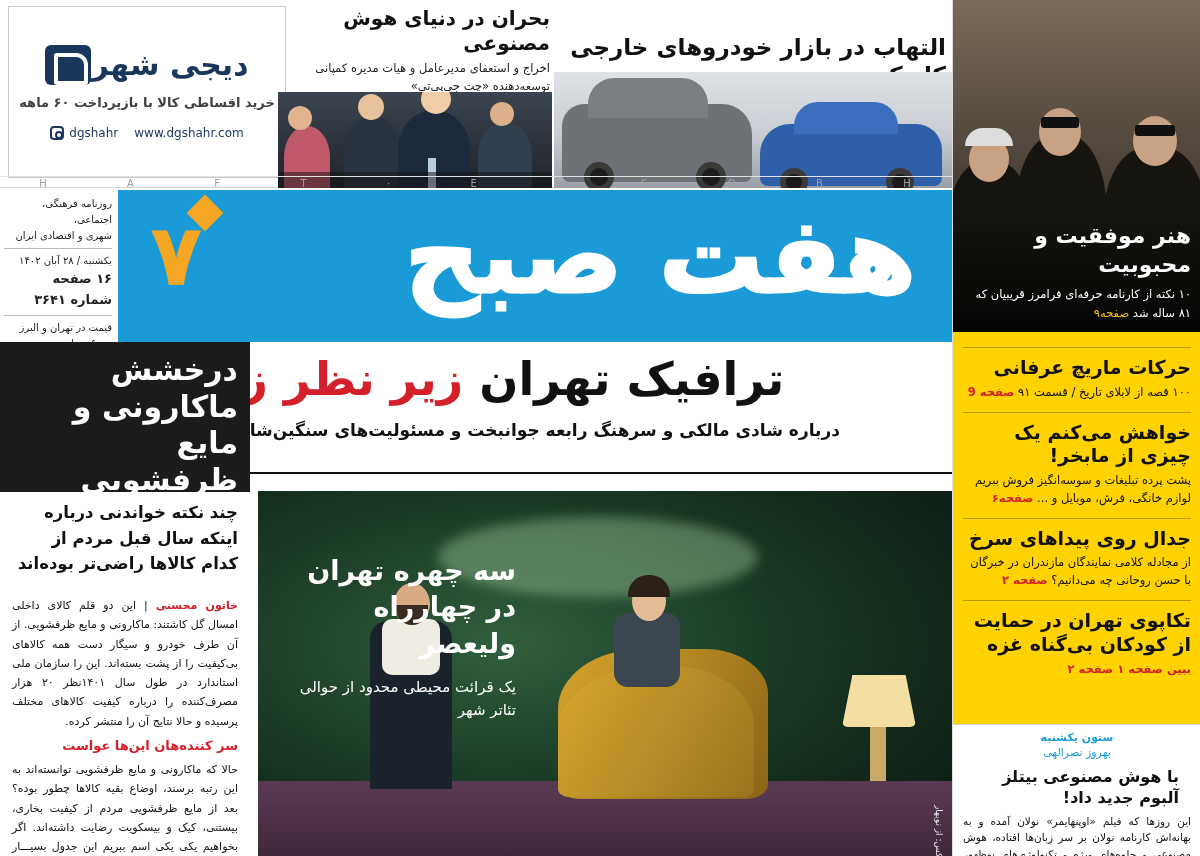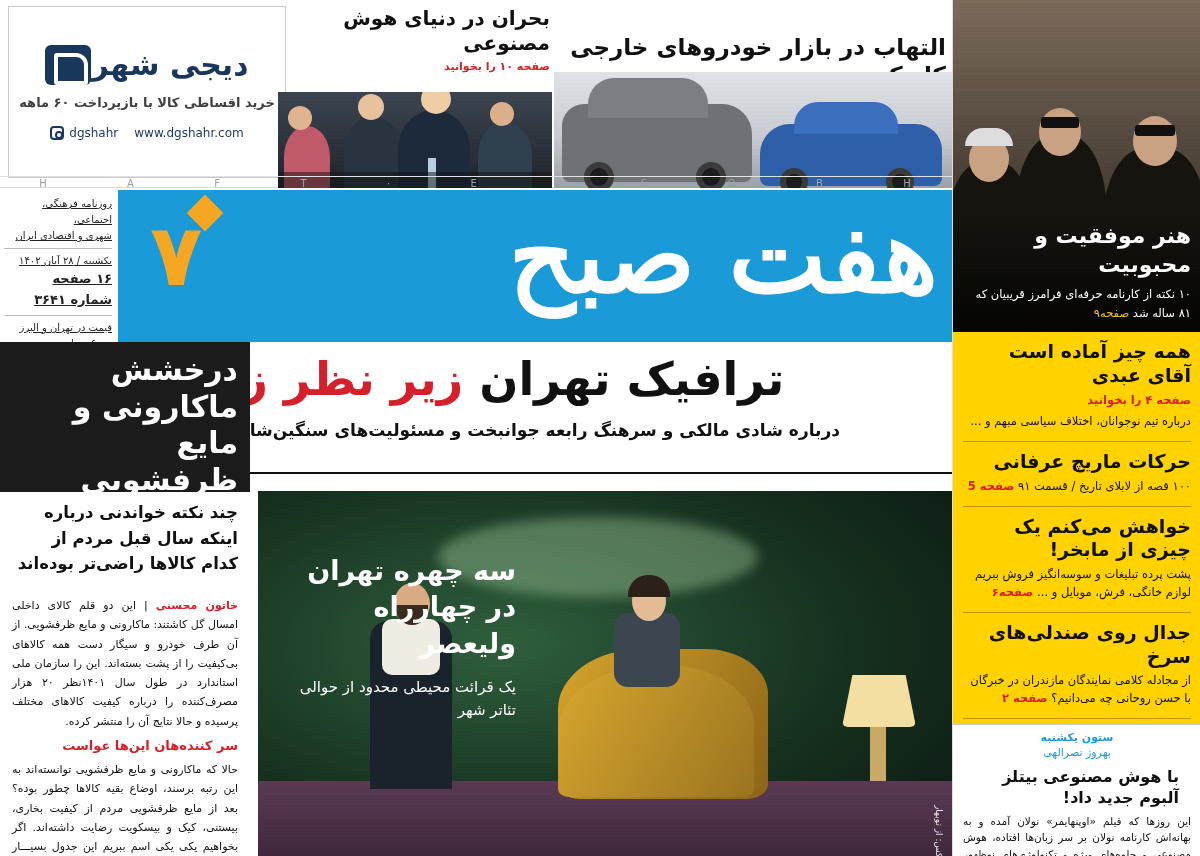--- a/index.html
+++ b/index.html
@@ -109,31 +109,31 @@
   
   #masthead {
     position: absolute; top: 190px; left: 0; width: 952px; height: 152px;
     background: #1a9ad6;
     overflow: hidden;
   }
   #masthead-left {
     position: absolute; top: 0; left: 0; width: 118px; height: 152px;
     background: #ffffff; direction: rtl; text-align: right;
     padding: 6px 6px 0 4px;
-    font-size: 10px; line-height: 1.6; color: #222; text-decoration: underline;
+    font-size: 10px; line-height: 1.6; color: #222;
   }
   #masthead-left .line { display: block; }
   #masthead-left .big { font-size: 13px; font-weight: bold; }
   #masthead-left .hr { height:1px; background:#bbb; margin:4px 0; }
   #logo-wrap {
     position: absolute; top: 8px; left: 128px; width: 810px; height: 136px;
   }
   #logo-title {
-    position: absolute; right: 0; top: 6px;
-    font-size: 104px; font-weight: normal; color: #ffffff;
+    position: absolute; right: 22px; top: 6px;
+    font-size: 104px; font-weight: bold; color: #ffffff;
     direction: rtl; letter-spacing: -4px; line-height: 1;
     text-shadow: 0 0 0 #fff;
     white-space: nowrap;
     -webkit-text-stroke: 3px #ffffff;
     color: transparent;
   }
   #logo-seven {
     position: absolute; left: 22px; top: 14px;
     font-size: 86px; font-weight: bold; color: #f5a623; line-height: 1;
   }
@@ -291,20 +291,21 @@
         <span class="ig">
           <span class="ig-glyph"></span>
           <span>dgshahr</span>
         </span>
         <span>www.dgshahr.com</span>
       </div>
     </div>
 
     <div id="top-news-1">
       <h3>بحران در دنیای هوش مصنوعی</h3>
+      <p>اخراج و استعفای مدیرعامل و هیات مدیره کمپانی توسعه‌دهنده «چت جی‌پی‌تی»</p>
       <span class="src">صفحه ۱۰ را بخوانید</span>
     </div>
     <div id="top-img-people">
       <div class="pp-bg"></div>
       <div class="pp-person" style="left:6px;width:46px;height:62px;background:#c05a6a;"></div>
       <div class="pp-person" style="left:10px;width:24px;height:24px;background:#e0b48f;bottom:58px;border-radius:50%;"></div>
       <div class="pp-person" style="left:66px;width:58px;height:72px;background:#2a3340;"></div>
       <div class="pp-person" style="left:80px;width:26px;height:26px;background:#e7c29c;bottom:68px;border-radius:50%;"></div>
       <div class="pp-person" style="left:120px;width:72px;height:78px;background:#1d2a3c;"></div>
       <div class="pp-person" style="left:143px;width:30px;height:30px;background:#f0cda5;bottom:74px;border-radius:50%;"></div>
@@ -433,49 +434,42 @@
         <h3>هنر موفقیت و محبوبیت</h3>
         <p>
           <span>۱۰ نکته از کارنامه حرفه‌ای فرامرز قریبیان که ۸۱ ساله شد</span>
           <span class="pg">صفحه۹</span>
         </p>
       </div>
     </div>
 
     <div id="rr-yellow">
 
-      <div class="rr-item">
-        <h4>همه چیز آماده است آقای عبدی</h4>
-        <p>
-          <span class="pg">صفحه ۴ را بخوانید</span>
-        </p>
-        <p>درباره تیم نوجوانان، اختلاف سیاسی مبهم و ...</p>
-      </div>
       <div class="rr-div"></div>
 
       <div class="rr-item">
         <h4>حرکات ماریچ عرفانی</h4>
         <p>
           <span>۱۰۰ قصه از لابلای تاریخ / قسمت ۹۱</span>
-          <span class="pg">صفحه 5</span>
+          <span class="pg">صفحه 9</span>
         </p>
       </div>
       <div class="rr-div"></div>
 
       <div class="rr-item">
         <h4>خواهش می‌کنم یک چیزی از مابخر!</h4>
         <p>
           <span>پشت پرده تبلیغات و سوسه‌انگیز فروش ببریم لوازم خانگی، فرش، موبایل و ...</span>
           <span class="pg">صفحه۶</span>
         </p>
       </div>
       <div class="rr-div"></div>
 
       <div class="rr-item">
-        <h4>جدال روی صندلی‌های سرخ</h4>
+        <h4>جدال روی پیدا‌های سرخ</h4>
         <p>
           <span>از مجادله کلامی نمایندگان مازندران در خبرگان با حسن روحانی چه می‌دانیم؟</span>
           <span class="pg">صفحه ۲</span>
         </p>
       </div>
       <div class="rr-div"></div>
 
       <div class="rr-item">
         <h4>تکاپوی تهران در حمایت از کودکان بی‌گناه غزه</h4>
         <p>

